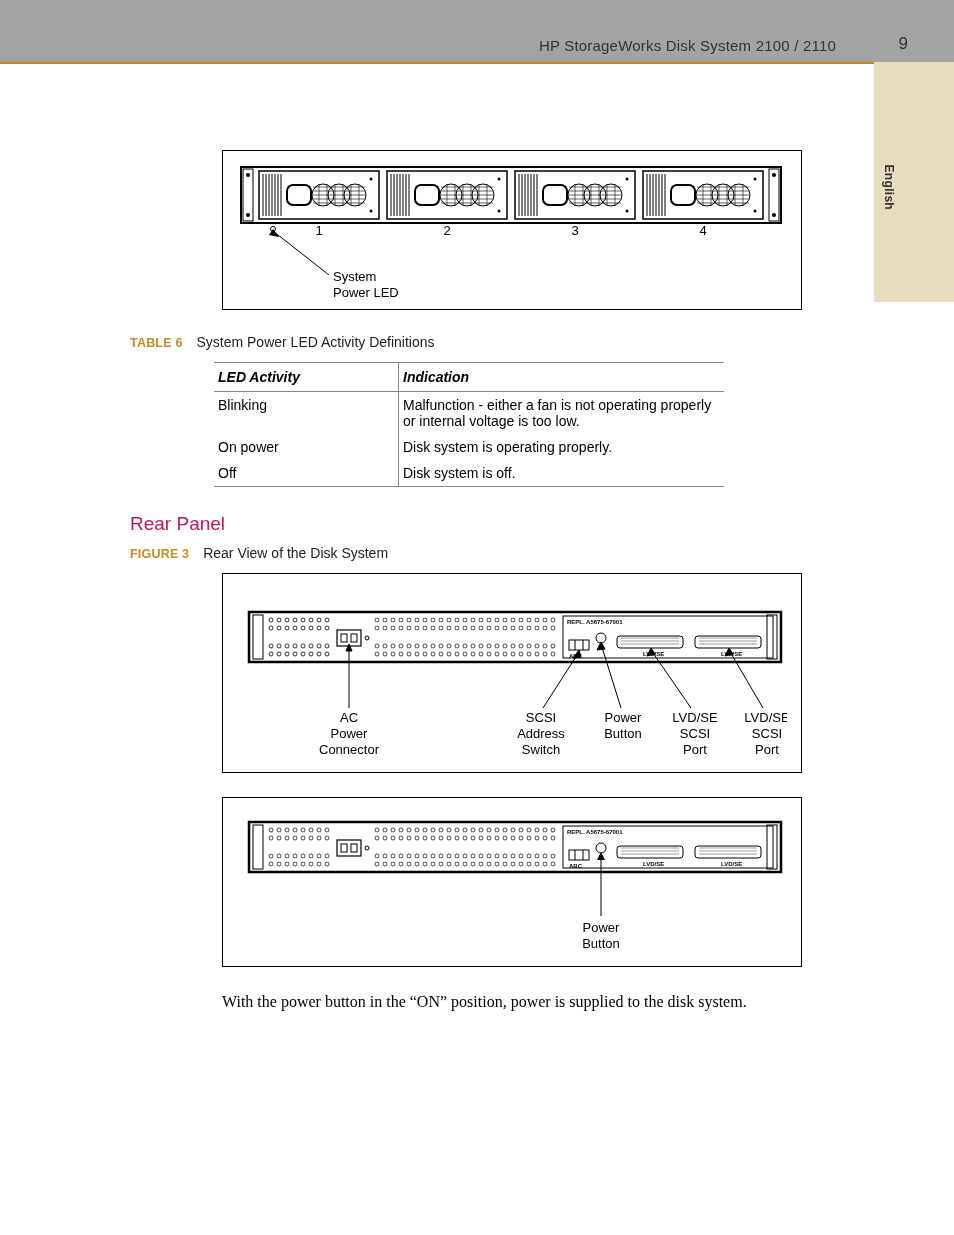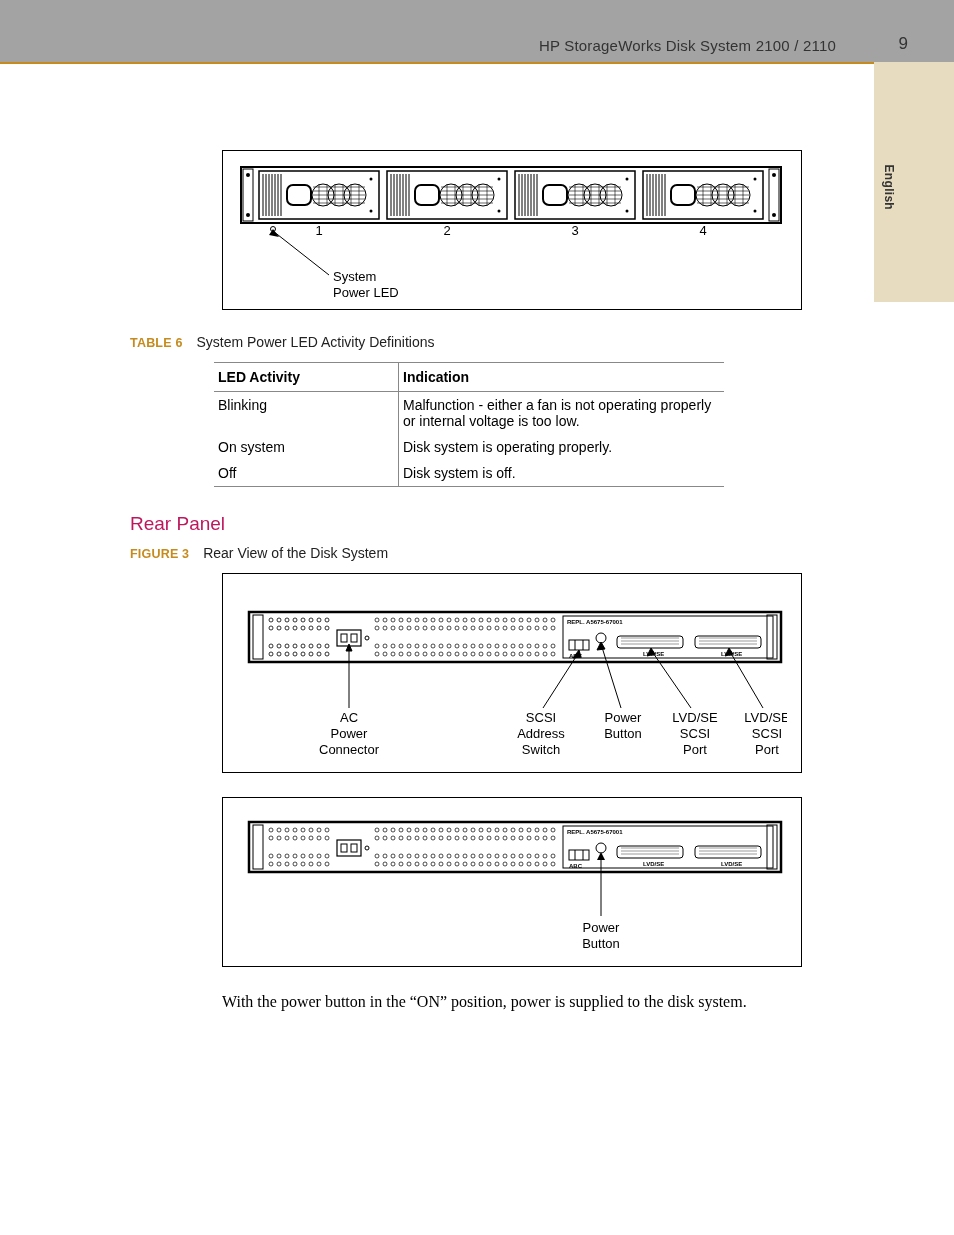--- a/index.html
+++ b/index.html
@@ -89,20 +89,21 @@
     margin: 6px 0 10px 84px;
     width: 510px;
     font-size: 14px;
   }
   table.def th {
     text-align: left;
     font-weight: bold;
     border-top: 1px solid #888;
     border-bottom: 1px solid #888;
     padding: 6px 10px 6px 4px;
+    font-style: italic;
   }
   table.def td {
     padding: 5px 10px 5px 4px;
     vertical-align: top;
   }
   table.def th.col1, table.def td.col1 {
     width: 170px;
     border-right: 1px solid #888;
   }
   table.def tr.lastrow td {
@@ -321,21 +322,21 @@
     <tbody>
         <tr>
       <th class="col1">LED Activity</th>
       <th>Indication</th>
     </tr>
     <tr>
       <td class="col1">Blinking</td>
       <td>Malfunction -  either a fan is not operating properly or internal voltage is too low.</td>
     </tr>
     <tr>
-      <td class="col1">On system</td>
+      <td class="col1">On power</td>
       <td>Disk system is operating properly.</td>
     </tr>
     <tr class="lastrow">
       <td class="col1">Off</td>
       <td>Disk system is off.</td>
     </tr>
   </tbody>
     </table>
 
   <div class="section-heading">Rear Panel</div>

